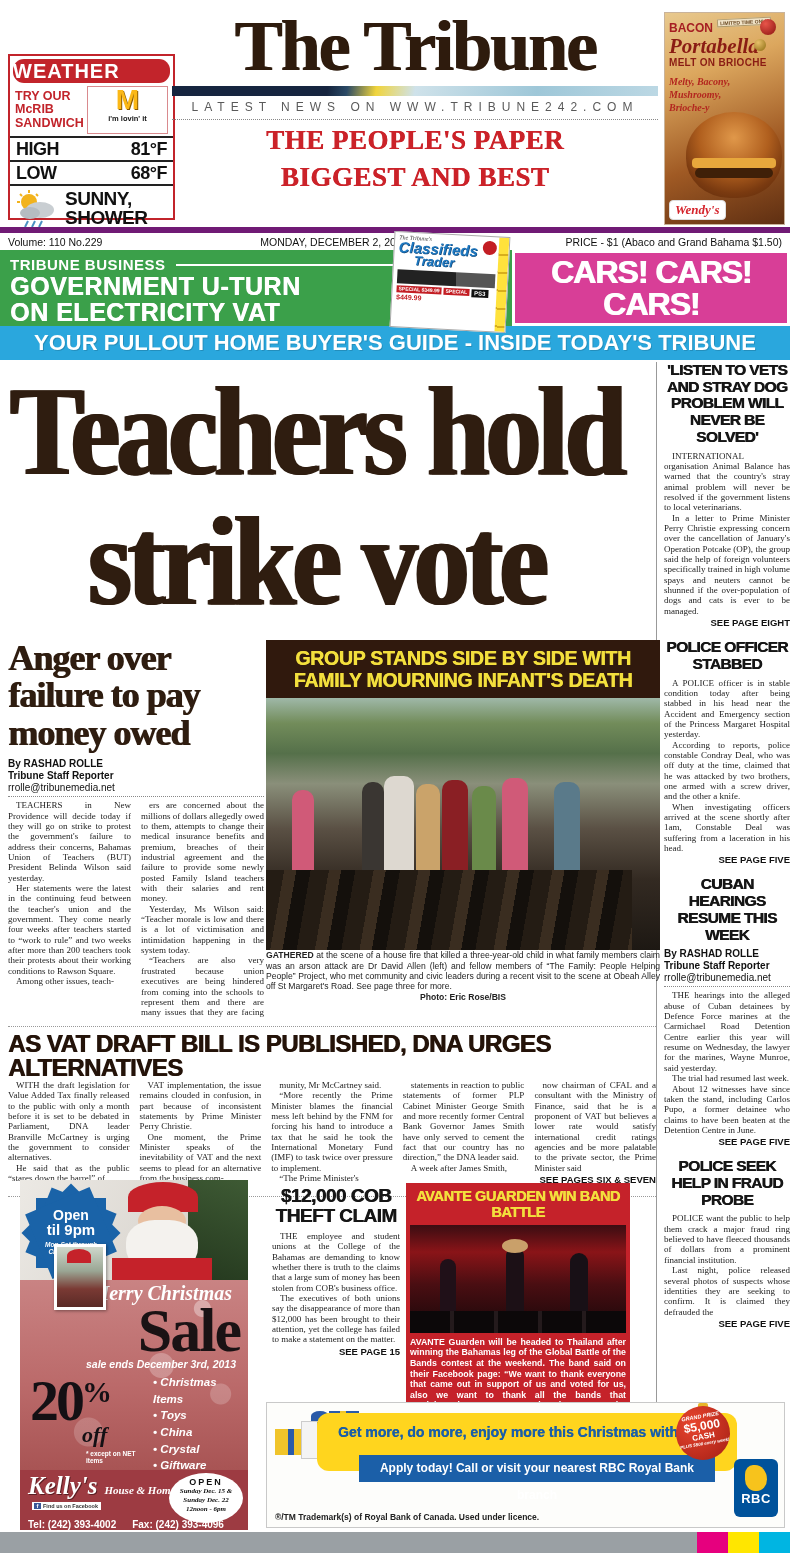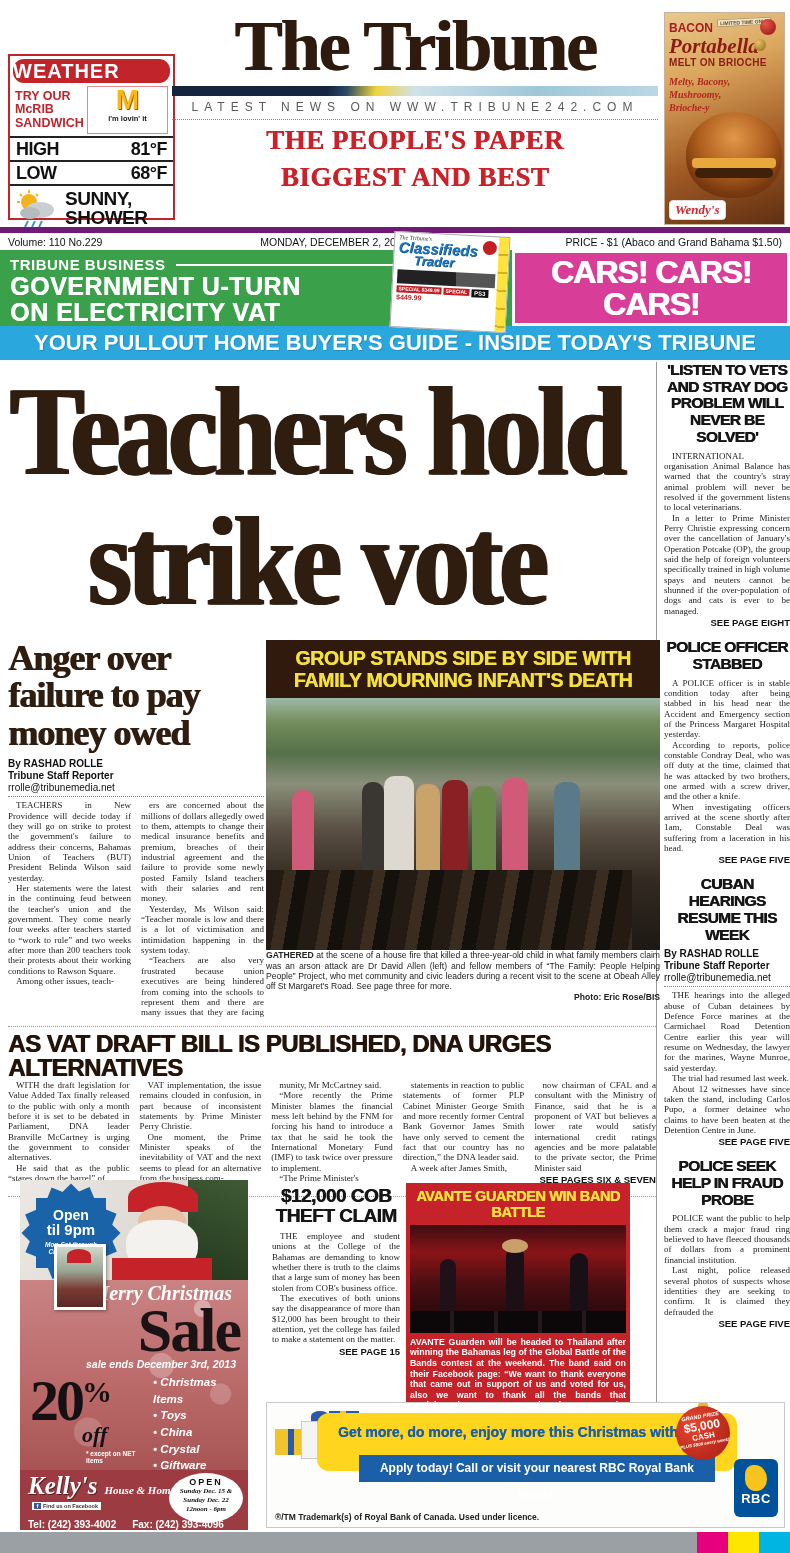--- a/index.html
+++ b/index.html
@@ -95,21 +95,21 @@
   .cols{display:flex;gap:10px;}
   .cols .c{flex:1;min-width:0;}
   
   .pstory{left:266px;top:640px;width:394px;}
   .ps-head{background:#30190d;color:#f3df3d;text-align:center;font:bold 19.5px/1.14 "Liberation Sans",sans-serif;
            letter-spacing:-0.3px;padding:7px 2px;text-shadow:0.5px 0 0 currentColor;}
   .ps-photo{height:252px;position:relative;overflow:hidden;
     background:linear-gradient(180deg,#9fb8a8 0%,#728c5a 10%,#55704a 22%,#8a8f7a 34%,#5a5044 52%,#332a22 72%,#1d1813 100%);}
   .fig{position:absolute;border-radius:10px 10px 0 0;}
   .ps-cap{font:8.6px/1.2 "Liberation Sans",sans-serif;text-align:justify;color:#222;}
-  .ps-credit{font:bold 8.6px "Liberation Sans",sans-serif;text-align:right;color:#222;}
+  .ps-credit{font:bold 8.6px "Liberation Sans",sans-serif;text-align:center;color:#222;}
   
   .vat{left:8px;top:1026px;width:648px;border-top:1px dotted #999;border-bottom:1px dotted #999;
        padding:5px 0 6px;box-sizing:border-box;}
   .vat-h{font:bold 24px/1 "Liberation Sans",sans-serif;letter-spacing:-0.5px;text-align:left;color:#241309;
          text-shadow:0.8px 0 0 currentColor;margin-bottom:0;}
   .vat-cols{display:flex;gap:10px;height:110px;overflow:hidden;}
   .vat-cols .c{flex:1;min-width:0;}
   
   .cob{left:272px;top:1186px;width:128px;}
   .cob-h{font:bold 19px/1.05 "Liberation Sans",sans-serif;letter-spacing:-0.5px;text-align:center;

